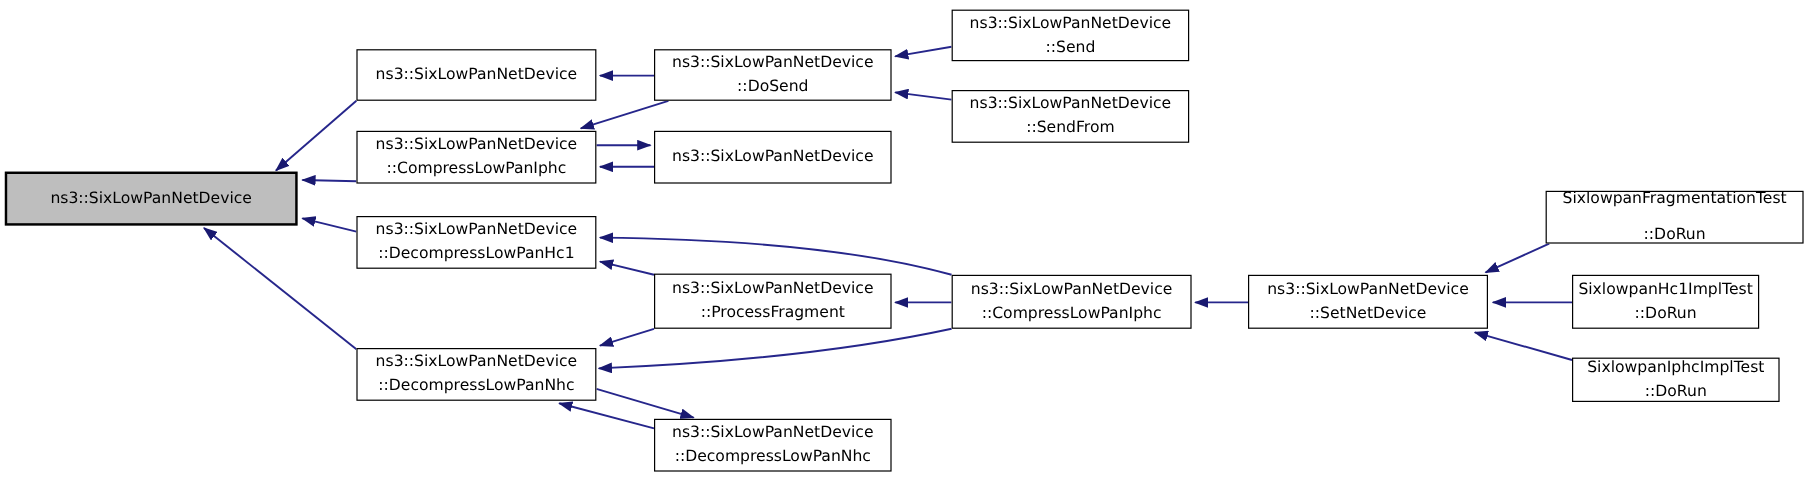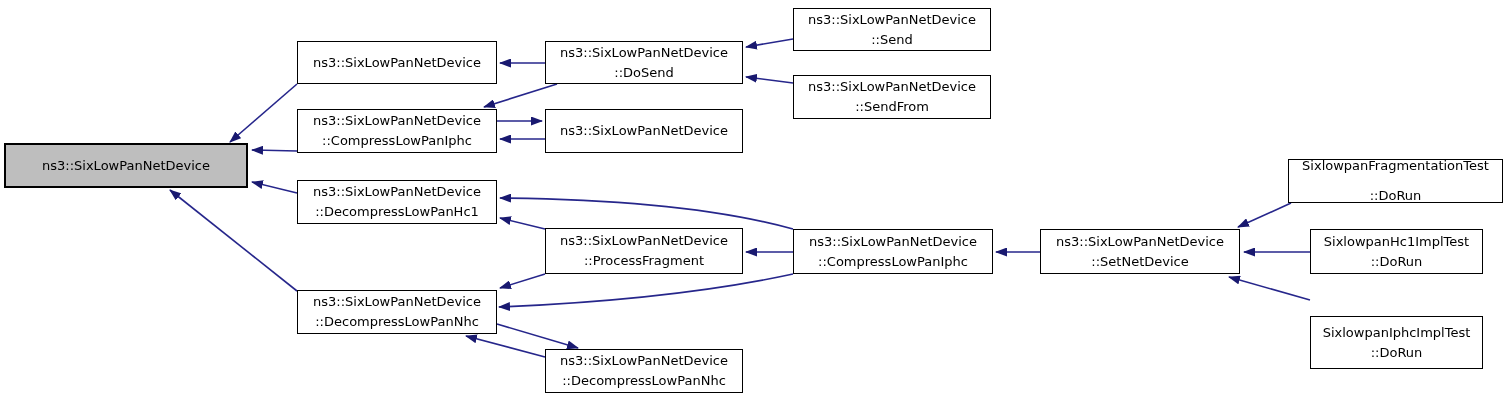--- a/index.html
+++ b/index.html
@@ -133,22 +133,22 @@
         <span class="line">::CompressLowPanIphc</span>
       </div>
       <div class="node" style="left: 1040px; top: 229px; width: 200px; height: 45px;">
         <span class="line">ns3::SixLowPanNetDevice</span>
         <span class="line">::SetNetDevice</span>
       </div>
       <div class="node" style="left: 1288px; top: 159px; width: 215px; height: 44px; gap: 10px;">
         <span class="line">SixlowpanFragmentationTest</span>
         <span class="line">::DoRun</span>
       </div>
-      <div class="node" style="left: 1310px; top: 229px; width: 173px; height: 45px;">
+      <div class="node" style="left: 1310px; top: 229px; width: 156px; height: 45px;">
         <span class="line">SixlowpanHc1ImplTest</span>
         <span class="line">::DoRun</span>
       </div>
-      <div class="node" style="left: 1310px; top: 316px; width: 173px; height: 53px;">
+      <div class="node" style="left: 1310px; top: 298px; width: 173px; height: 37px;">
         <span class="line">SixlowpanIphcImplTest</span>
         <span class="line">::DoRun</span>
       </div>
     </div>
 </div>
 
 </body></html>

